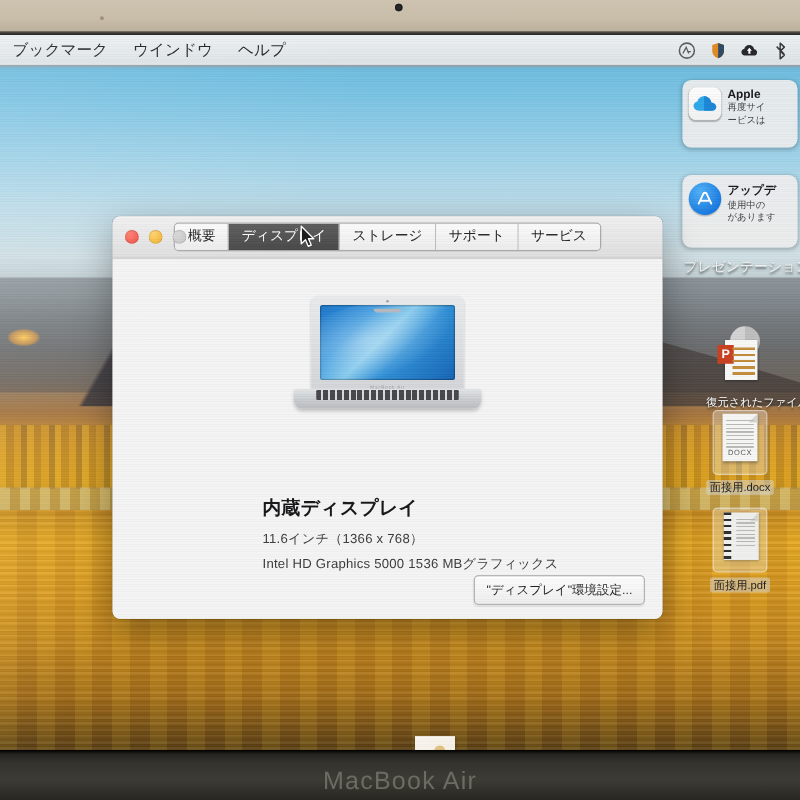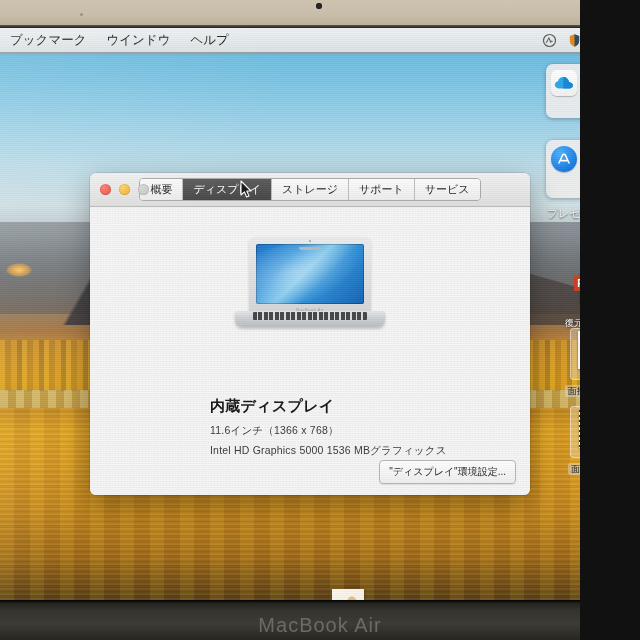--- a/index.html
+++ b/index.html
@@ -1,19 +1,19 @@
 <!DOCTYPE html>
 <html><head>
 <meta charset="utf-8">
 <style>
   html,body{margin:0;padding:0;background:#111;}
   body{width:640px;height:640px;overflow:hidden;font-family:"Liberation Sans","DejaVu Sans",sans-serif;}
 
   
-  #photo{position:relative;width:580px;height:640px;overflow:hidden;background:#ef4444;}
+  #photo{position:relative;width:640px;height:640px;overflow:hidden;background:#ef4444;}
 
   .bezel-top{position:absolute;left:0;top:0;width:640px;height:28px;
     background:linear-gradient(180deg,#cdc3b0 0%,#c7bda9 55%,#b6ac98 100%);}
   .bezel-top:after{content:"";position:absolute;left:0;bottom:0;width:100%;height:3px;
     background:linear-gradient(180deg,#5d5850,#22211e);}
   .webcam{position:absolute;left:316px;top:3px;width:6px;height:6px;border-radius:50%;
     background:#2a2a2c;box-shadow:0 0 2px #000 inset;}
   .dust{position:absolute;left:80px;top:13px;width:3px;height:3px;border-radius:50%;background:#8d7c62;opacity:.7;}
 
   .bezel-bottom{position:absolute;left:0;top:600px;width:640px;height:40px;

